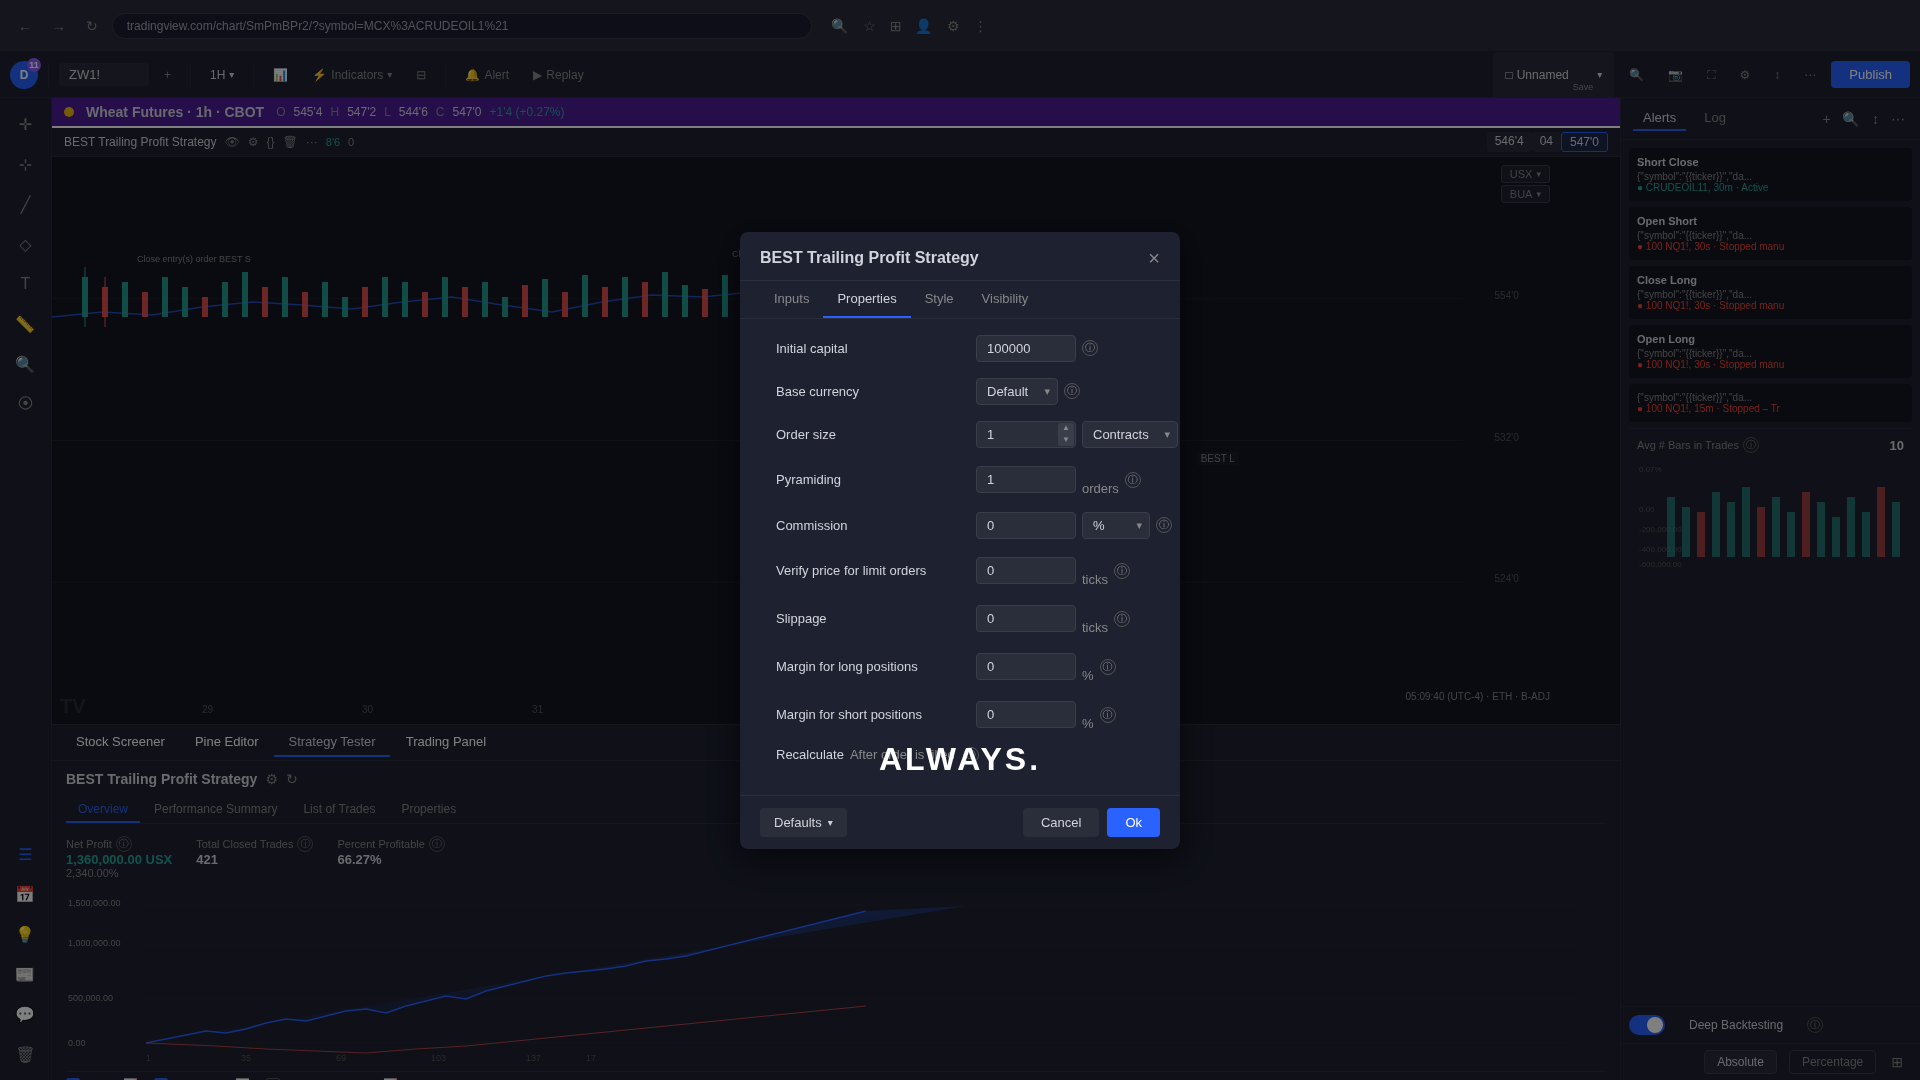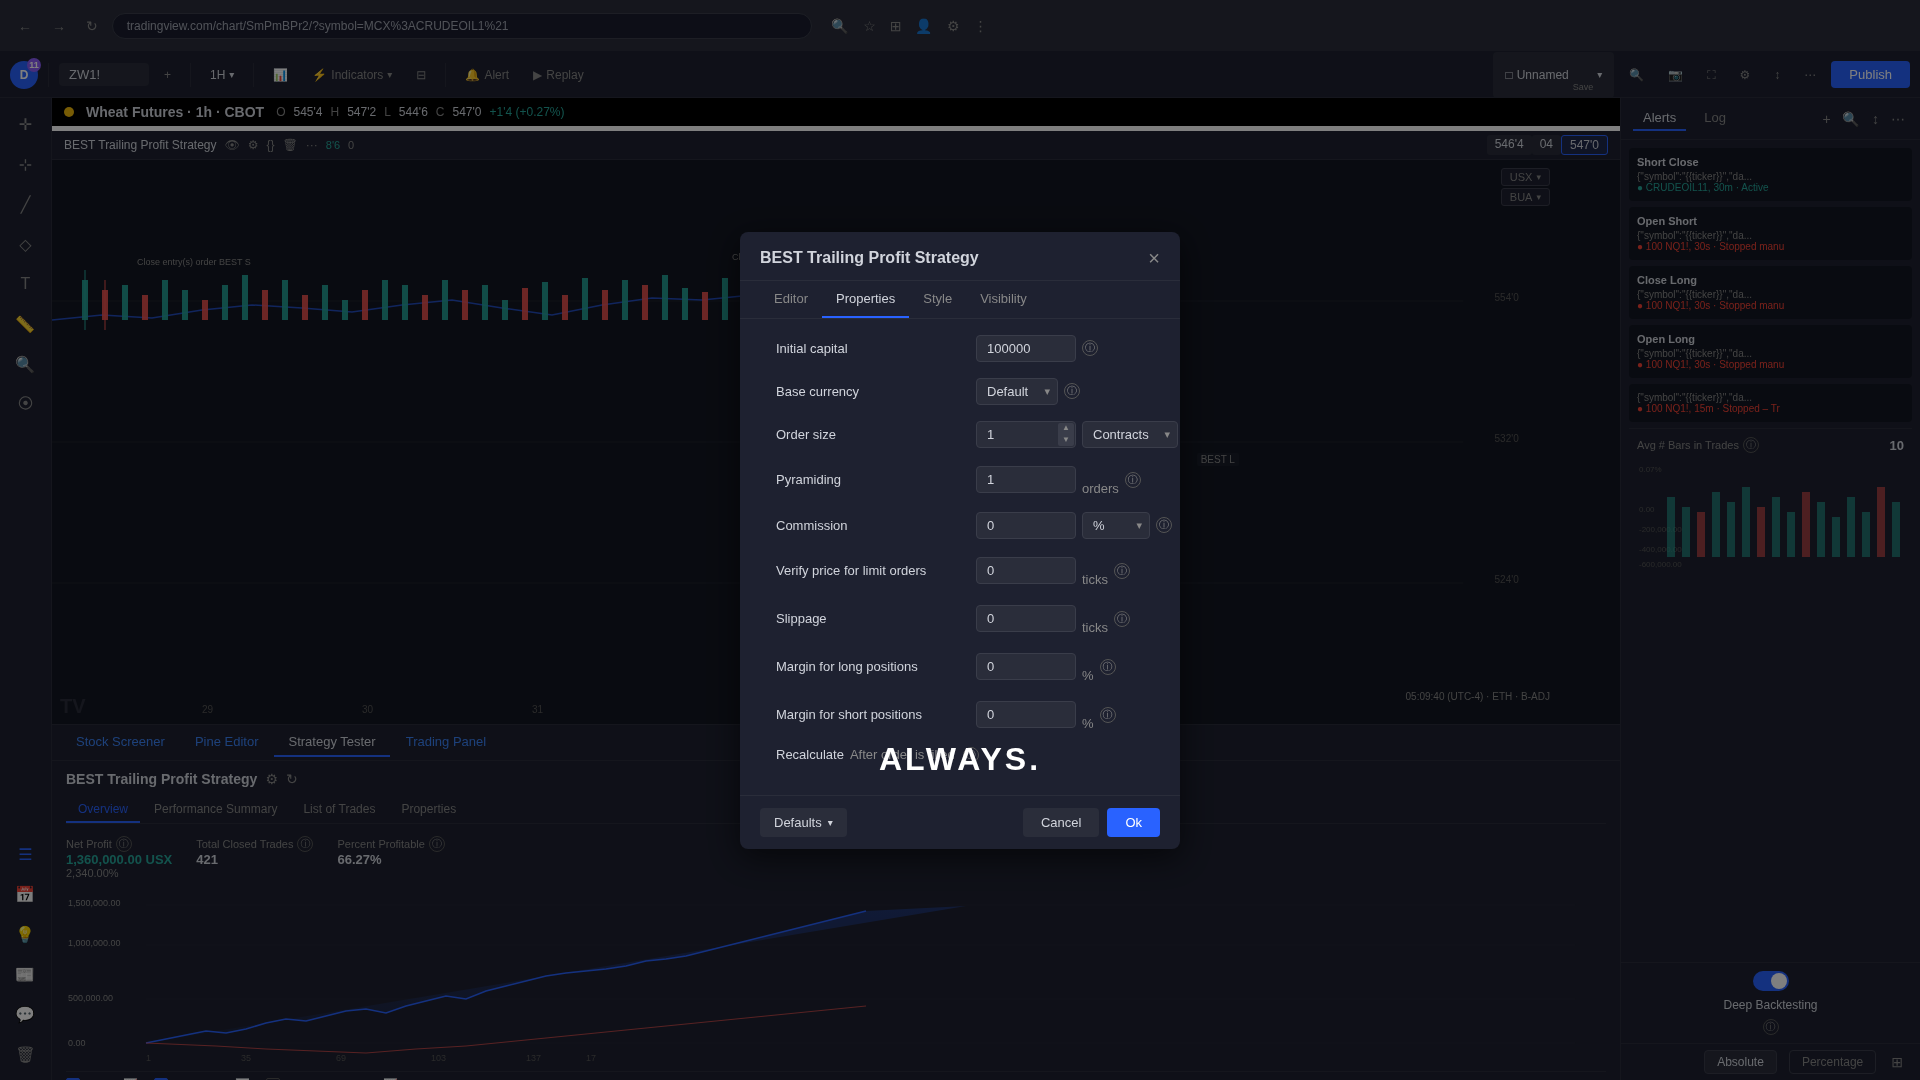--- a/index.html
+++ b/index.html
@@ -24,28 +24,28 @@
     .unnamed-btn { background: #2a2d3a; color: #d1d4dc; border: none; border-radius: 4px; padding: 6px 12px; cursor: pointer; font-size: 12px; display: flex; align-items: center; gap: 4px; }
 
     
     .main-layout { display: flex; height: calc(1080px - 52px - 46px); }
 
     
     .left-sidebar { width: 52px; background: #1e2130; border-right: 1px solid #2a2d3a; display: flex; flex-direction: column; align-items: center; padding: 8px 0; gap: 4px; }
     .sidebar-icon { width: 36px; height: 36px; display: flex; align-items: center; justify-content: center; border-radius: 4px; cursor: pointer; color: #888; font-size: 16px; }
     .sidebar-icon.active { color: #2962ff; }
     .sidebar-spacer { flex: 1; }
-    .chart-symbol-bar { background: #000000; padding: 6px 12px; display: flex; align-items: center; gap: 12px; border-bottom: 5px solid #ffffff; }
+    .chart-symbol-bar { background: #4c1d95; padding: 6px 12px; display: flex; align-items: center; gap: 12px; border-bottom: 2px solid #ffffff; }
     .symbol-name { font-size: 14px; font-weight: 600; color: #d1d4dc; }
     .price-info { display: flex; gap: 8px; font-size: 12px; }
     .price-val { color: #d1d4dc; }
     .price-change-pos { color: #26a69a; }
     .chart-canvas { flex: 1; background: #131722; position: relative; overflow: hidden; }
     .tab-bar { display: flex; align-items: center; padding: 0 10px; gap: 2px; height: 36px; }
-    .tab-item { padding: 6px 14px; cursor: pointer; font-size: 13px; color: #3b82f6; border-bottom: 2px solid transparent; }
+    .tab-item { padding: 6px 14px; cursor: pointer; font-size: 13px; color: #ffffff; border-bottom: 2px solid transparent; }
     .tab-item.active { color: #d1d4dc; border-bottom: 2px solid #2962ff; }
 
     
     .strategy-panel { background: #1e2130; padding: 10px 14px; border-top: 1px solid #2a2d3a; height: 320px; }
     .strategy-header { display: flex; align-items: center; gap: 8px; margin-bottom: 10px; }
     .strategy-title { font-size: 14px; font-weight: 600; color: #d1d4dc; }
     .strategy-tabs { display: flex; gap: 2px; margin-bottom: 12px; border-bottom: 1px solid #2a2d3a; }
     .s-tab { padding: 5px 12px; cursor: pointer; font-size: 12px; color: #888; border-bottom: 2px solid transparent; }
     .s-tab.active { color: #2962ff; border-bottom: 2px solid #2962ff; }
     .metrics-row { display: flex; gap: 24px; margin-bottom: 12px; }
@@ -65,21 +65,21 @@
     .right-top { display: flex; align-items: center; padding: 8px 12px; border-bottom: 1px solid #2a2d3a; gap: 8px; }
     .right-tab { padding: 4px 10px; cursor: pointer; color: #888; font-size: 13px; border-bottom: 2px solid transparent; }
     .right-tab.active { color: #d1d4dc; border-bottom: 2px solid #2962ff; }
     .right-icons { margin-left: auto; display: flex; gap: 6px; }
     .right-icon-btn { background: none; border: none; color: #888; cursor: pointer; font-size: 14px; padding: 3px; }
     .right-content { flex: 1; overflow-y: auto; padding: 8px; }
     .alert-item { background: #131722; border-radius: 4px; padding: 8px; margin-bottom: 6px; font-size: 11px; }
     .alert-title { color: #d1d4dc; font-weight: 600; margin-bottom: 3px; }
     .alert-sub { color: #888; font-size: 10px; }
     .alert-status { color: #f44336; font-size: 10px; }
-    .deep-backtest { display: flex; align-items: center; gap: 7px; padding: 8px; border-top: 1px solid #2a2d3a; flex-direction: column; }
+    .deep-backtest { display: flex; align-items: center; gap: 24px; padding: 8px; border-top: 1px solid #2a2d3a; }
     .toggle { width: 36px; height: 20px; background: #2962ff; border-radius: 10px; position: relative; cursor: pointer; }
     .toggle::after { content: ''; position: absolute; width: 16px; height: 16px; background: white; border-radius: 50%; top: 2px; right: 2px; }
     .deep-label { font-size: 12px; color: #d1d4dc; }
 
     
     .modal-overlay { position: fixed; inset: 0; background: rgba(0,0,0,0.5); z-index: 1000; display: flex; align-items: center; justify-content: center; }
     .modal { background: #1e2130; border-radius: 8px; width: 440px; max-height: 680px; box-shadow: 0 8px 32px rgba(0,0,0,0.6); display: flex; flex-direction: column; }
     .modal-header { display: flex; align-items: center; justify-content: space-between; padding: 16px 20px 12px; border-bottom: 1px solid #2a2d3a; }
     .modal-title { font-size: 16px; font-weight: 600; color: #d1d4dc; }
     .modal-close { background: none; border: none; color: #888; cursor: pointer; font-size: 20px; line-height: 1; }
@@ -517,21 +517,21 @@
 
 <div class="modal-overlay">
   <div class="modal">
 
     <div class="modal-header">
       <span class="modal-title">BEST Trailing Profit Strategy</span>
       <button class="modal-close">×</button>
     </div>
 
     <div class="modal-tabs">
-      <div class="modal-tab">Editor</div>
+      <div class="modal-tab">Inputs</div>
       <div class="modal-tab active">Properties</div>
       <div class="modal-tab">Style</div>
       <div class="modal-tab">Visibility</div>
     </div>
 
     <div class="modal-body">
 
       <div class="form-row">
         <div class="form-label">Initial capital</div>
         <div class="form-control">

